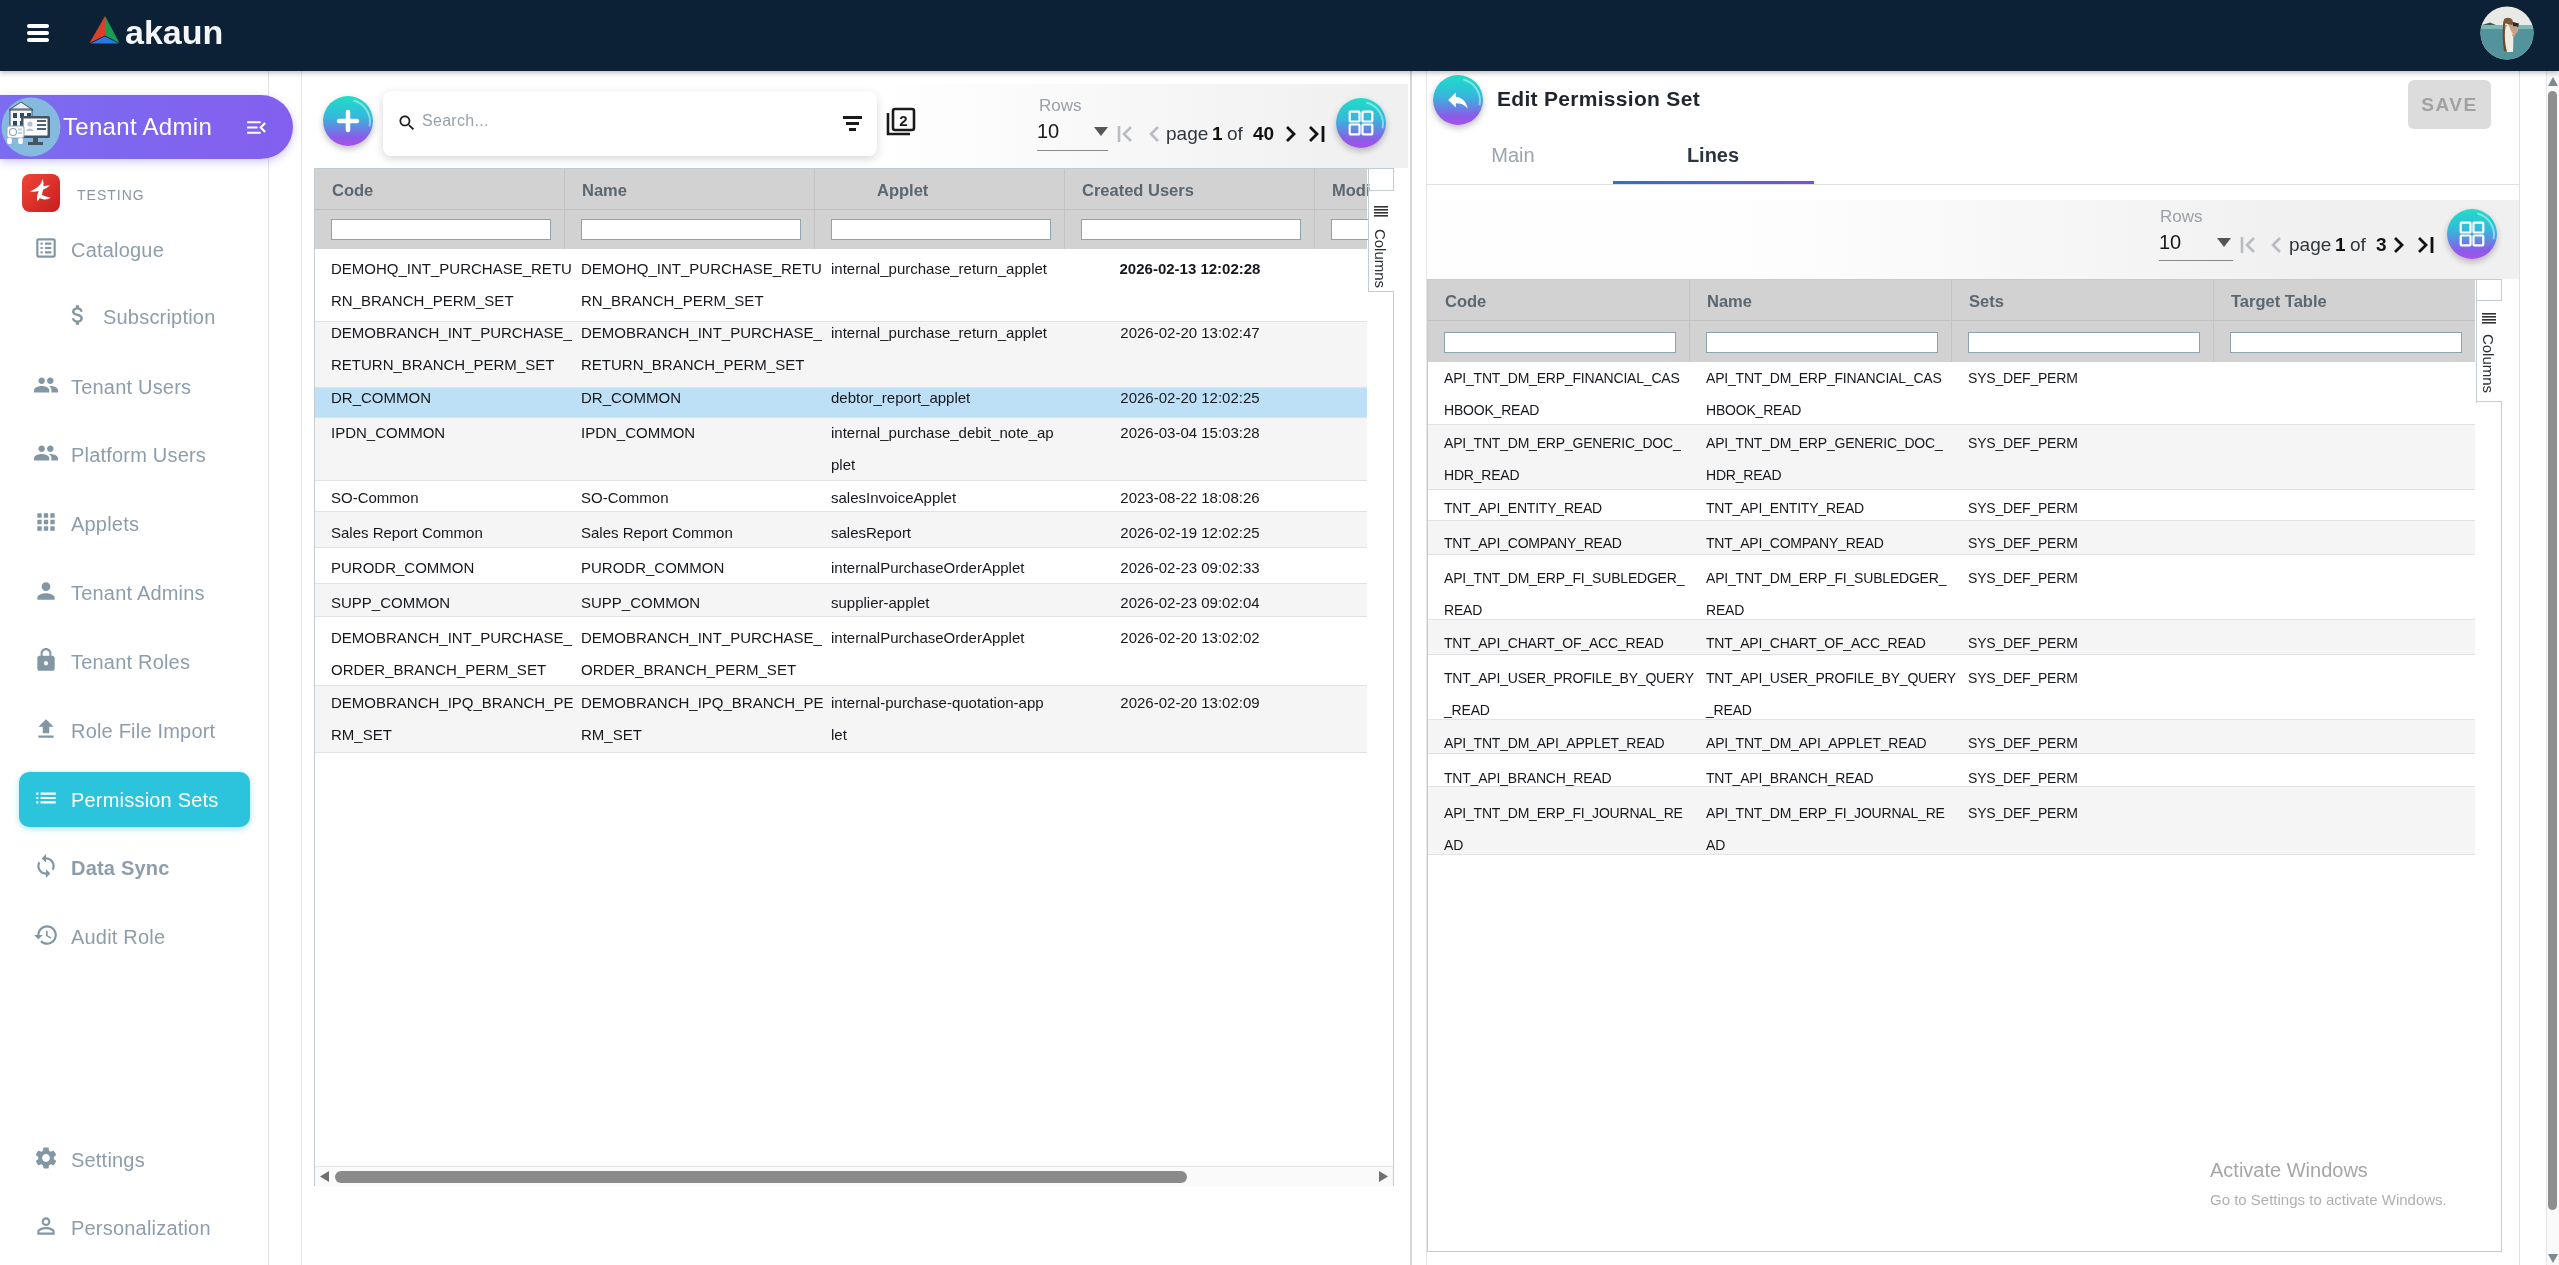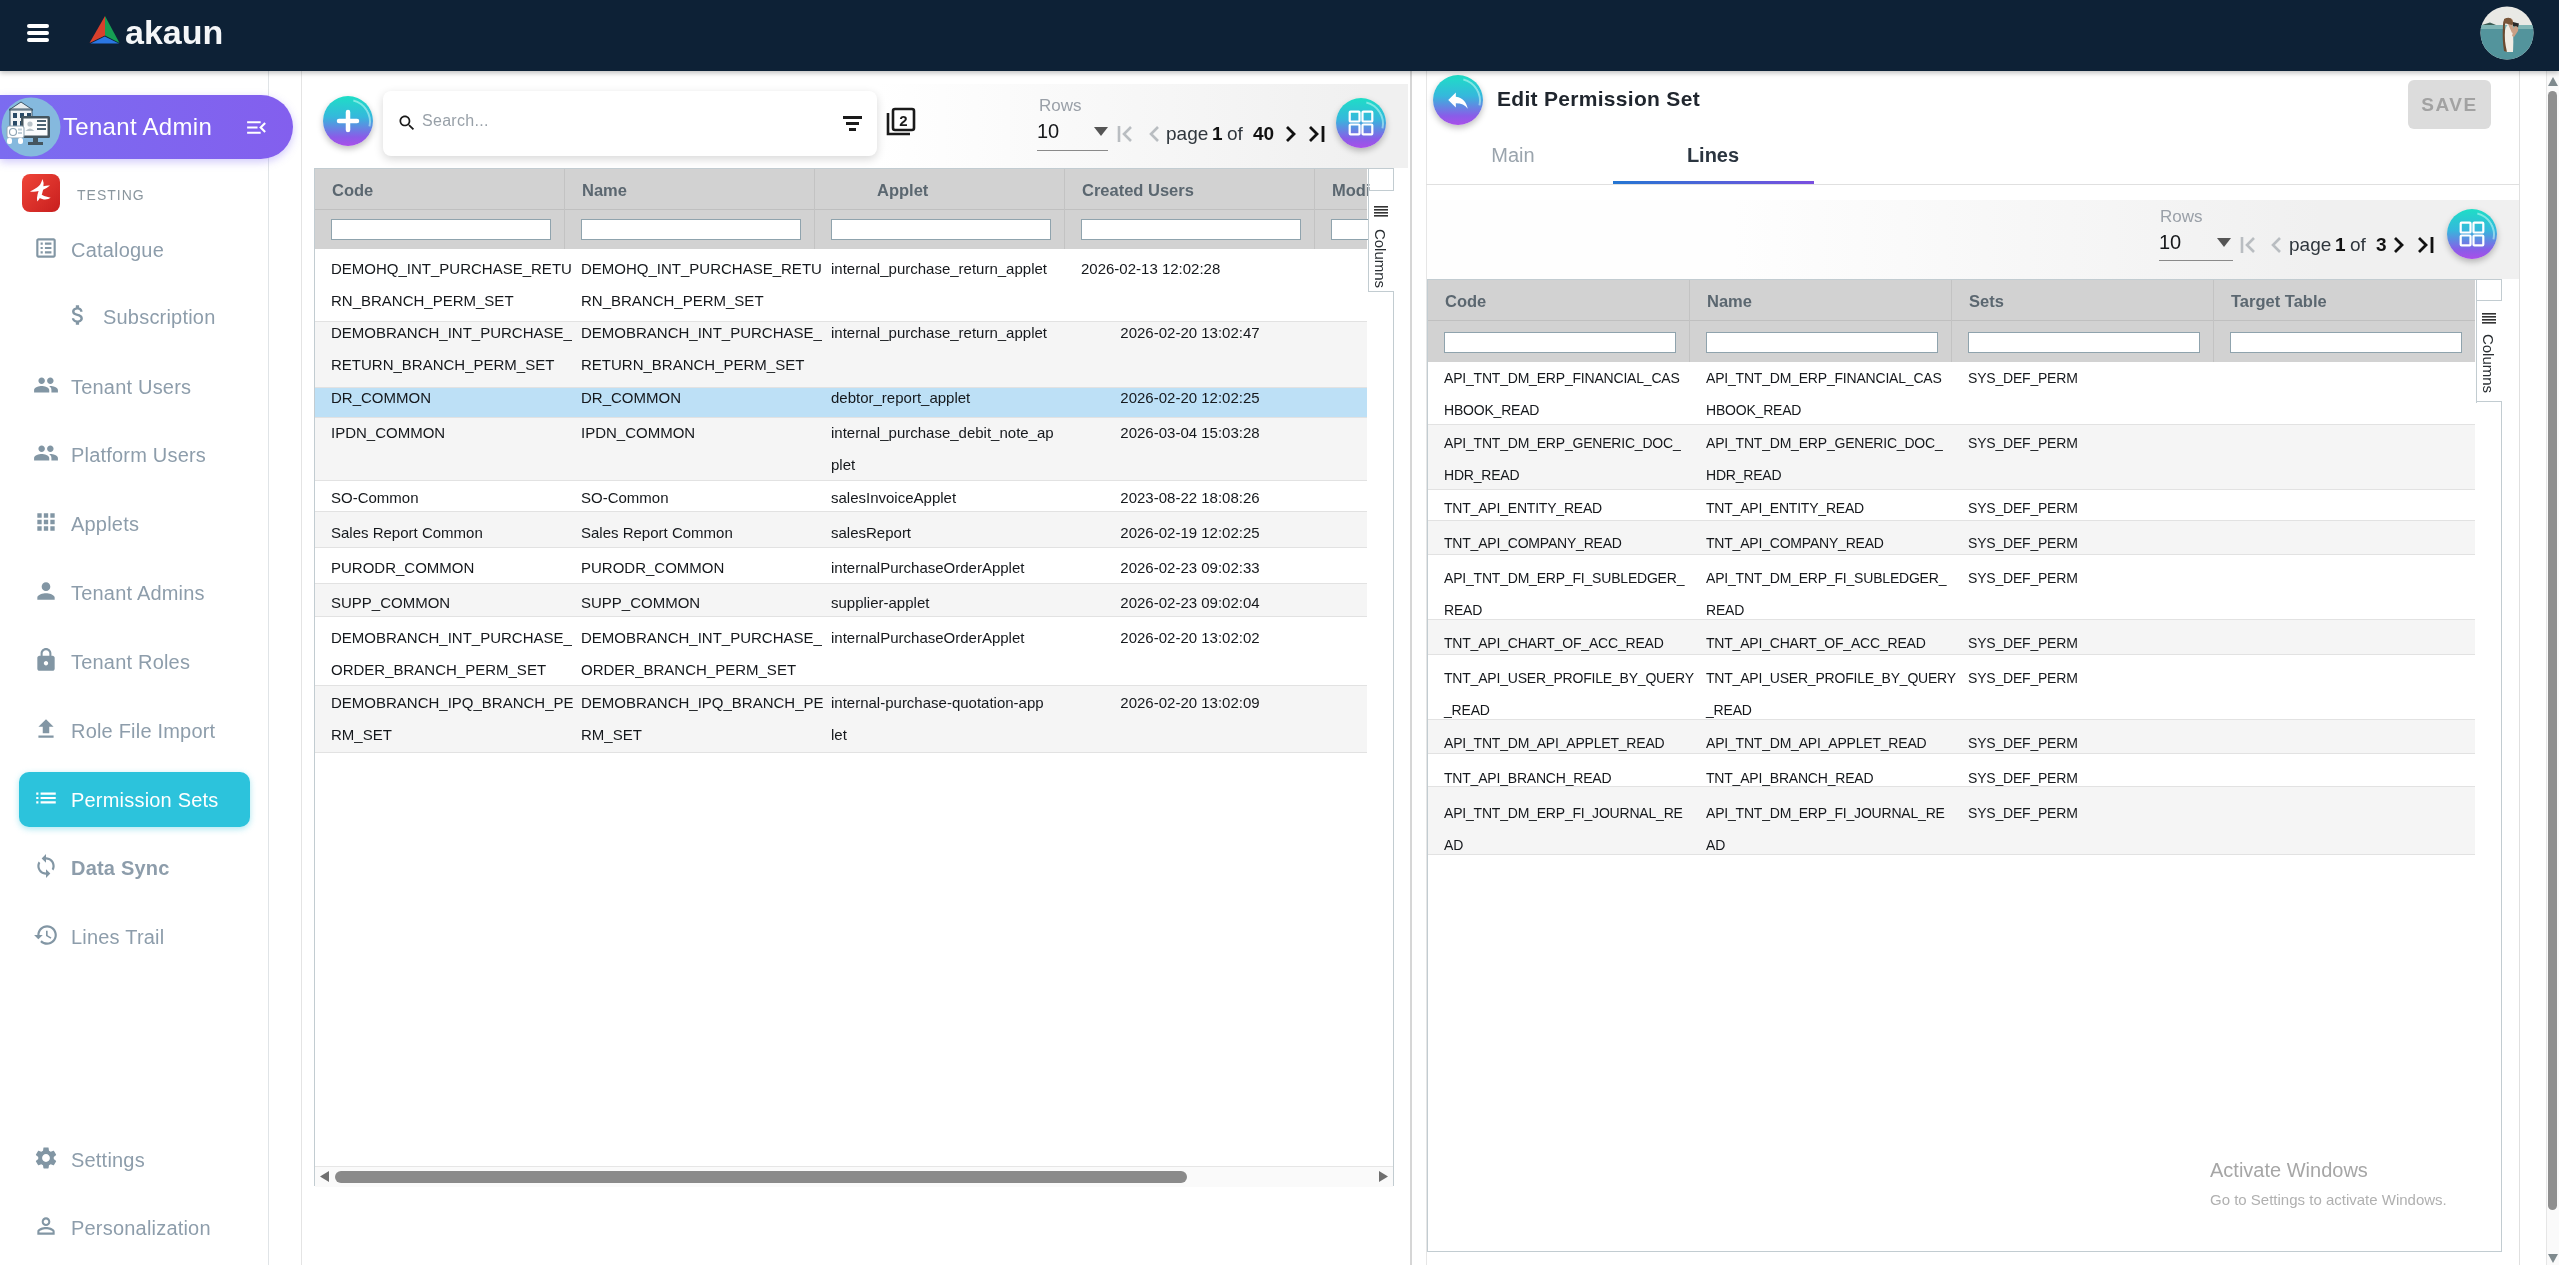--- a/index.html
+++ b/index.html
@@ -159,21 +159,21 @@
 <div class="menuit" style="top:848px;font-weight:bold;">
 <span class="menuic"><svg style="" width="26" height="26" viewBox="0 0 24 24" fill="#8296a4">
         <path d="M12 4V1L8 5l4 4V6c3.31 0 6 2.69 6 6 0 1.01-.25 1.97-.7 2.8l1.46 1.46C19.54 15.03 20 13.57 20 12c0-4.42-3.58-8-8-8zm0 14c-3.31 0-6-2.69-6-6 0-1.01.25-1.97.7-2.8L5.24 7.74C4.46 8.97 4 10.43 4 12c0 4.42 3.58 8 8 8v3l4-4-4-4v3z"></path>
       </svg></span>
 <span class="menutx">Data Sync</span>
   </div>
 <div class="menuit" style="top:917px;">
 <span class="menuic"><svg style="" width="26" height="26" viewBox="0 0 24 24" fill="#8296a4">
         <path d="M13 3c-4.97 0-9 4.03-9 9H1l3.89 3.89.07.14L9 12H6c0-3.87 3.13-7 7-7s7 3.13 7 7-3.13 7-7 7c-1.93 0-3.68-.79-4.94-2.06l-1.42 1.42C8.27 19.99 10.51 21 13 21c4.97 0 9-4.03 9-9s-4.03-9-9-9zm-1 5v5l4.28 2.54.72-1.21-3.5-2.08V8z"></path>
       </svg></span>
-<span class="menutx">Lines Trail</span>
+<span class="menutx">Audit Role</span>
   </div>
 <div class="menuit" style="top:1140px;">
 <span class="menuic"><svg style="" width="26" height="26" viewBox="0 0 24 24" fill="#8296a4">
         <path d="M19.14 12.94c.04-.3.06-.61.06-.94 0-.32-.02-.64-.07-.94l2.03-1.58c.18-.14.23-.41.12-.61l-1.92-3.32c-.12-.22-.37-.29-.59-.22l-2.39.96c-.5-.38-1.03-.7-1.62-.94l-.36-2.54c-.04-.24-.24-.41-.48-.41h-3.84c-.24 0-.43.17-.47.41l-.36 2.54c-.59.24-1.13.57-1.62.94l-2.39-.96c-.22-.08-.47 0-.59.22L2.74 8.87c-.12.21-.08.47.12.61l2.03 1.58c-.05.3-.09.63-.09.94s.02.64.07.94l-2.03 1.58c-.18.14-.23.41-.12.61l1.92 3.32c.12.22.37.29.59.22l2.39-.96c.5.38 1.03.7 1.62.94l.36 2.54c.05.24.24.41.48.41h3.84c.24 0 .44-.17.47-.41l.36-2.54c.59-.24 1.13-.56 1.62-.94l2.39.96c.22.08.47 0 .59-.22l1.92-3.32c.12-.22.07-.47-.12-.61l-2.01-1.58zM12 15.6c-1.98 0-3.6-1.62-3.6-3.6s1.62-3.6 3.6-3.6 3.6 1.62 3.6 3.6-1.62 3.6-3.6 3.6z"></path>
       </svg></span>
 <span class="menutx">Settings</span>
   </div>
 <div class="menuit" style="top:1208px;">
 <span class="menuic"><svg style="" width="26" height="26" viewBox="0 0 24 24" fill="#8296a4">
         <path d="M12 5.9c1.16 0 2.1.94 2.1 2.1s-.94 2.1-2.1 2.1S9.9 9.16 9.9 8s.94-2.1 2.1-2.1m0 9c2.97 0 6.1 1.46 6.1 2.1v1.1H5.9V17c0-.64 3.13-2.1 6.1-2.1M12 4C9.79 4 8 5.79 8 8s1.79 4 4 4 4-1.79 4-4-1.79-4-4-4zm0 9c-2.67 0-8 1.34-8 4v3h16v-3c0-2.66-5.33-4-8-4z"></path>
@@ -262,21 +262,21 @@
       <rect x="0" y="3" width="14" height="1.6"></rect>
       <rect x="0" y="6" width="14" height="1.6"></rect>
       <rect x="0" y="9" width="14" height="1.6"></rect>
     </g>
   </svg>
 <div class="colstxt abs" style="left:1350px;top:250px;width:60px;text-align:center;">Columns</div>
 <div class="rowbg" style="left:315px;top:249px;width:1052px;height:73px;background:#fff;"></div>
 <div class="cell" style="left:331px;top:253px;width:218px;">DEMOHQ_INT_PURCHASE_RETU<br>RN_BRANCH_PERM_SET</div>
 <div class="cell" style="left:581px;top:253px;width:218px;">DEMOHQ_INT_PURCHASE_RETU<br>RN_BRANCH_PERM_SET</div>
 <div class="cell" style="left:831px;top:253px;width:218px;">internal_purchase_return_applet</div>
-<div class="cell" style="left:1081px;top:253px;width:218px;">2026-02-13 12:02:28</div>
+<div class="cell" style="left:1081px;top:253px;width:218px;text-align:center;font-weight:bold;">2026-02-13 12:02:28</div>
 <div class="rowbg" style="left:315px;top:322px;width:1052px;height:66px;background:#f5f5f5;"></div>
 <div class="cell" style="left:331px;top:317px;width:218px;">DEMOBRANCH_INT_PURCHASE_<br>RETURN_BRANCH_PERM_SET</div>
 <div class="cell" style="left:581px;top:317px;width:218px;">DEMOBRANCH_INT_PURCHASE_<br>RETURN_BRANCH_PERM_SET</div>
 <div class="cell" style="left:831px;top:317px;width:218px;">internal_purchase_return_applet</div>
 <div class="cell" style="left:1081px;top:317px;width:218px;text-align:center;">2026-02-20 13:02:47</div>
 <div class="rowbg" style="left:315px;top:388px;width:1052px;height:30px;background:#bde0f6;"></div>
 <div class="cell" style="left:331px;top:382px;width:218px;">DR_COMMON</div>
 <div class="cell" style="left:581px;top:382px;width:218px;">DR_COMMON</div>
 <div class="cell" style="left:831px;top:382px;width:218px;">debtor_report_applet</div>
 <div class="cell" style="left:1081px;top:382px;width:218px;text-align:center;">2026-02-20 12:02:25</div>

